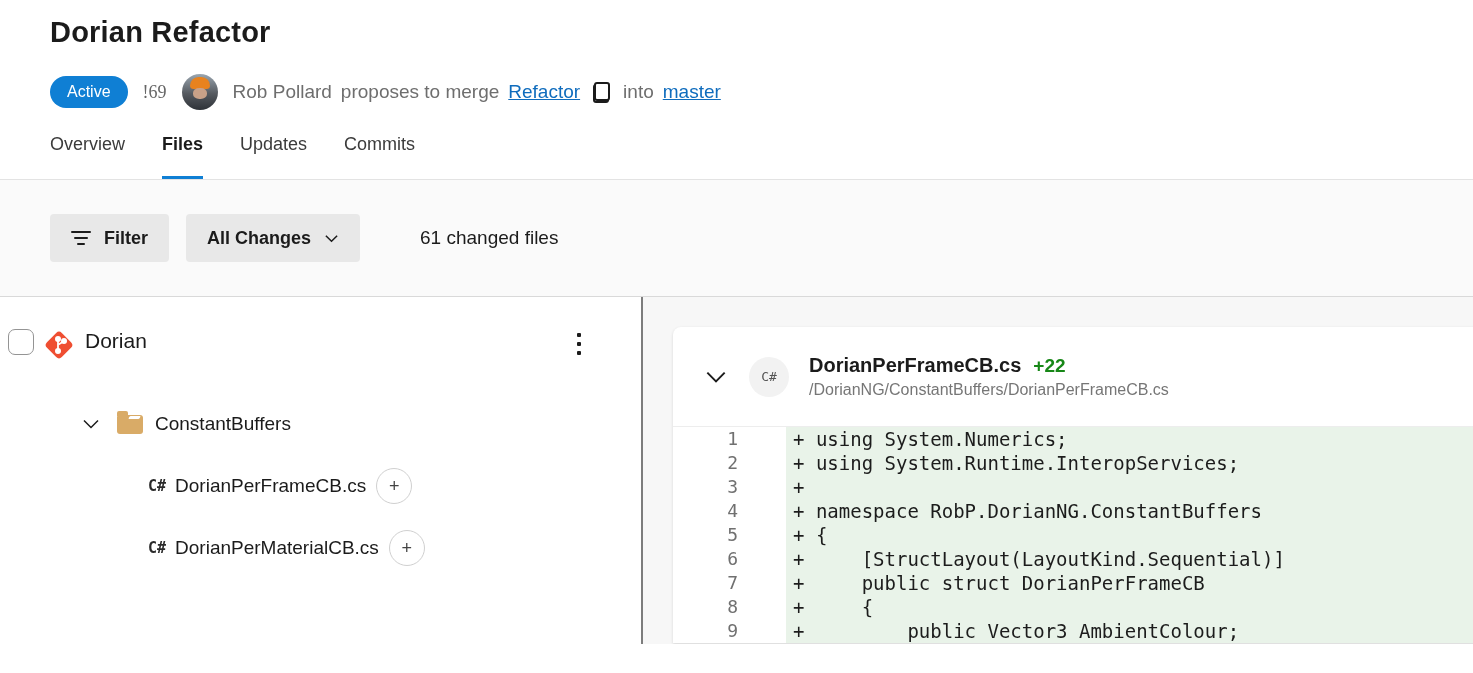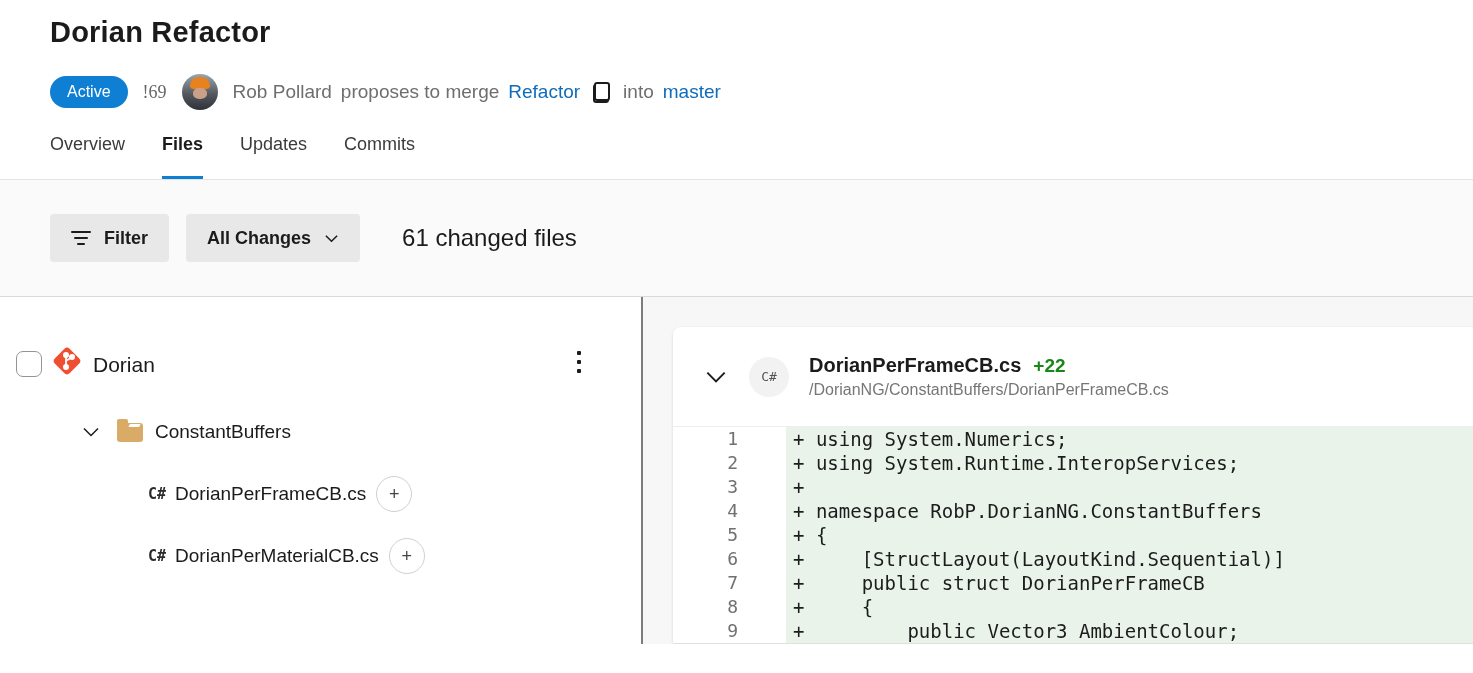--- a/index.html
+++ b/index.html
@@ -13,49 +13,49 @@
   .status-badge { background:#0f7fd4; color:#fff; border-radius:19px; padding:8px 17px;
     font-size:16px; line-height:1; }
   .pr-id { color:#666; font-size:18px; margin-left:15px;font-family:Liberation Serif, serif; }
   .avatar { width:36px; height:36px; border-radius:50%; margin-left:15px; position:relative;
     overflow:hidden; background:linear-gradient(180deg,#9aa6b0 0%,#55595f 55%,#2e3238 100%); flex:none; }
   .avatar::before { content:''; position:absolute; top:3px; left:8px; width:20px; height:12px;
     background:#e8821e; border-radius:10px 10px 4px 4px; }
   .avatar::after { content:''; position:absolute; top:14px; left:11px; width:14px; height:11px;
     background:#c9a188; border-radius:45%; }
   .meta-text { display:flex; align-items:center; gap:9px; margin-left:15px; font-size:19px; color:#6e6e6e; }
-  .branch-link { color:#0f6cbd; cursor:pointer; }
+  .branch-link { color:#0f6cbd; text-decoration:underline; cursor:pointer; }
   .copy-icon { position:relative; width:17px; height:21px; display:inline-block; margin:0 4px; }
   .copy-icon::before { content:''; position:absolute; left:0; bottom:0; width:12px; height:15px;
     border:2px solid #1b1b1b; border-radius:3px; }
   .copy-icon::after { content:''; position:absolute; right:0; top:0; width:12px; height:15px;
     border:2px solid #1b1b1b; border-radius:3px; background:#fff; }
   .tabs { display:flex; gap:37px; margin-top:23px; }
   .tab { font-size:18px; color:#3b3b3b; padding-bottom:21px; border-bottom:3px solid transparent; cursor:pointer; }
   .tab.active { font-weight:700; color:#1b1b1b; border-bottom-color:#0f7fd4;text-align:right; }
 
   
   .filter-strip { height:117px; background:#fafafa; border-bottom:1px solid #d9d9d9;
     display:flex; align-items:center; padding-left:50px; }
   .btn { height:48px; background:#e8e8e8; border:none; border-radius:4px; display:flex;
     align-items:center; gap:13px; padding:0 21px; font-size:18px; font-weight:600;
     font-family:inherit; color:#1b1b1b; cursor:pointer; }
   .btn + .btn { margin-left:17px; }
   .chev-sm { width:15px; height:15px; }
   .filter-ico { width:20px; height:18px; }
-  .changed-count { margin-left:42px; font-size:24px; }
+  .changed-count { margin-left:60px; font-size:19px; }
 
   
   .content { display:flex; height:347px; }
   .tree-panel { width:641px; background:#fff; overflow:hidden; }
   .splitter { width:2px; background:#7d7d7d; cursor:col-resize; }
   .diff-area { flex:1; background:#f7f7f7; padding:30px 0 0 30px; overflow:hidden; }
 
   
-  .repo-row { display:flex; align-items:flex-end; margin-top:40px; padding-left:16px; height:40px; }
+  .repo-row { display:flex; align-items:flex-start; margin-top:32px; padding-left:8px; height:40px; }
   .checkbox { width:26px; height:26px; border:1px solid #949494; border-radius:7px; background:#fff; flex:none; cursor:pointer; }
   .git-icon { width:32px; height:32px; margin-left:9px; flex:none; }
   .repo-name { font-size:21px; margin-left:10px; }
   .kebab { margin-left:auto; margin-right:56px; display:flex; flex-direction:column; gap:5px; cursor:pointer; padding:4px; }
   .kebab span { width:4px; height:4px; background:#1b1b1b; border-radius:1px; }
   .tree-items { margin-top:24px; }
   .tree-row { display:flex; align-items:center; height:62px; font-size:19px; cursor:pointer; }
   .tree-row.lvl1 { padding-left:53px; }
   .tree-row.lvl2 { padding-left:81px; }
   .tree-row.lvl3 { padding-left:148px; }

